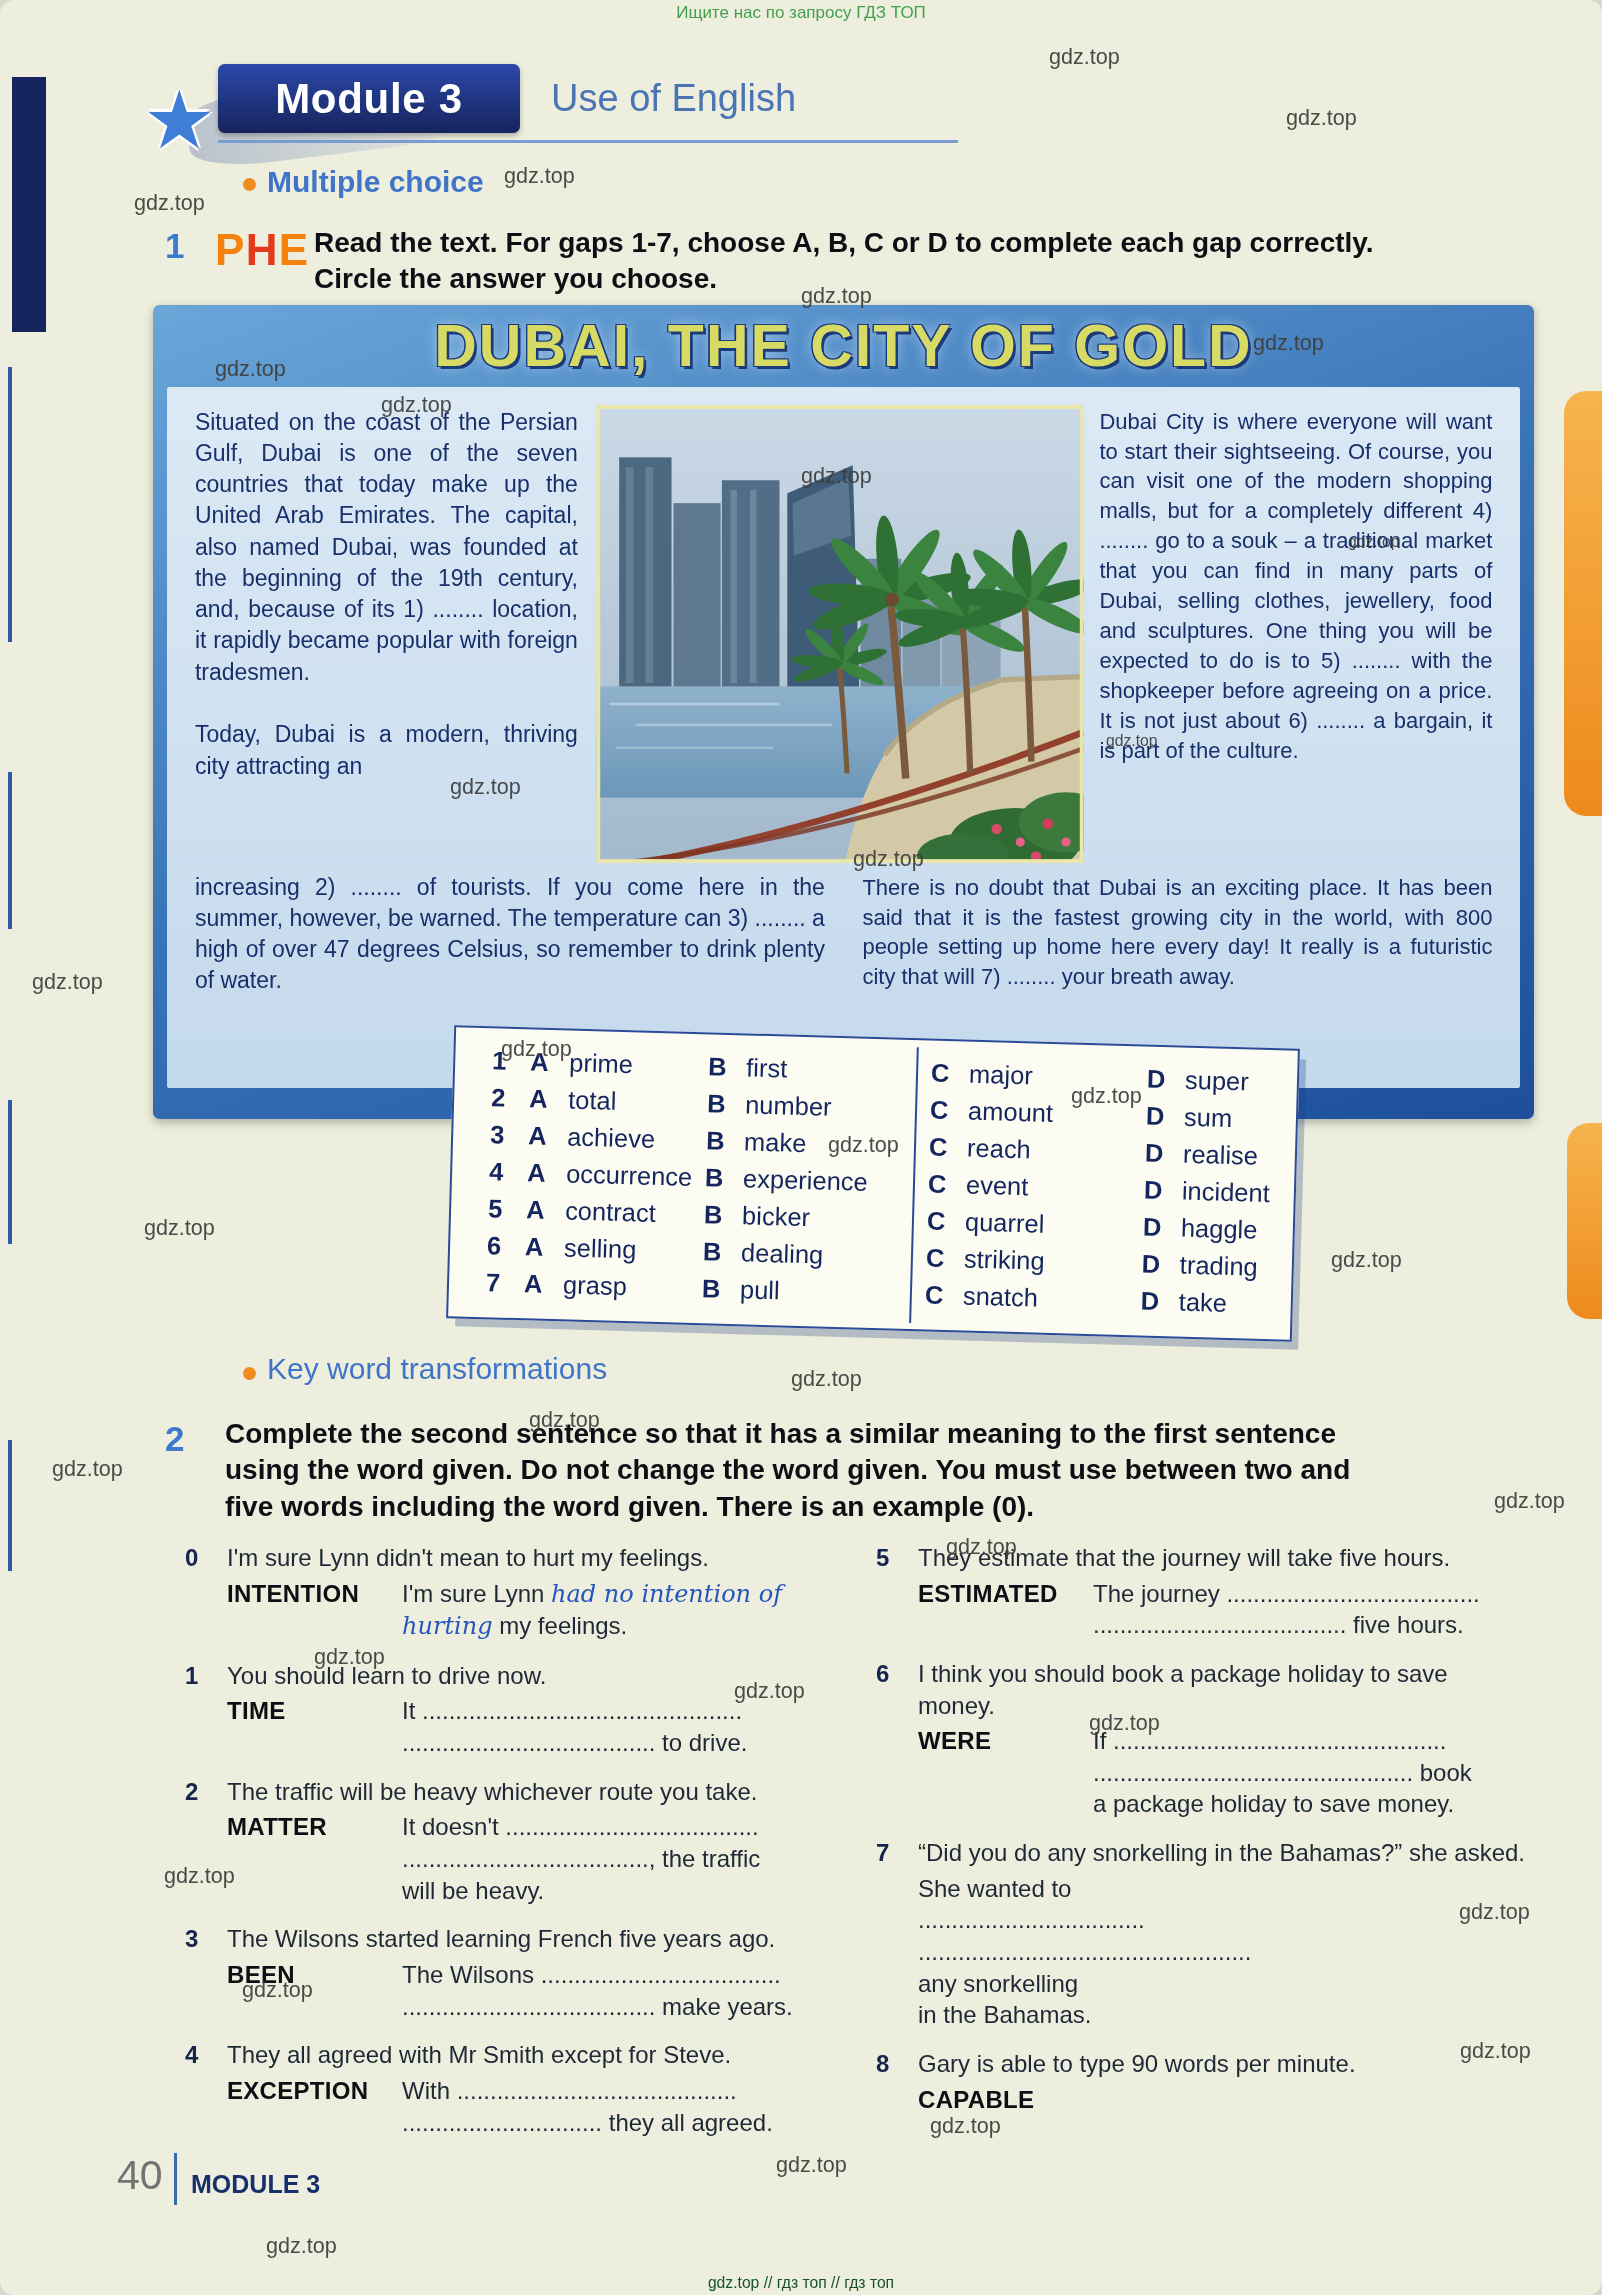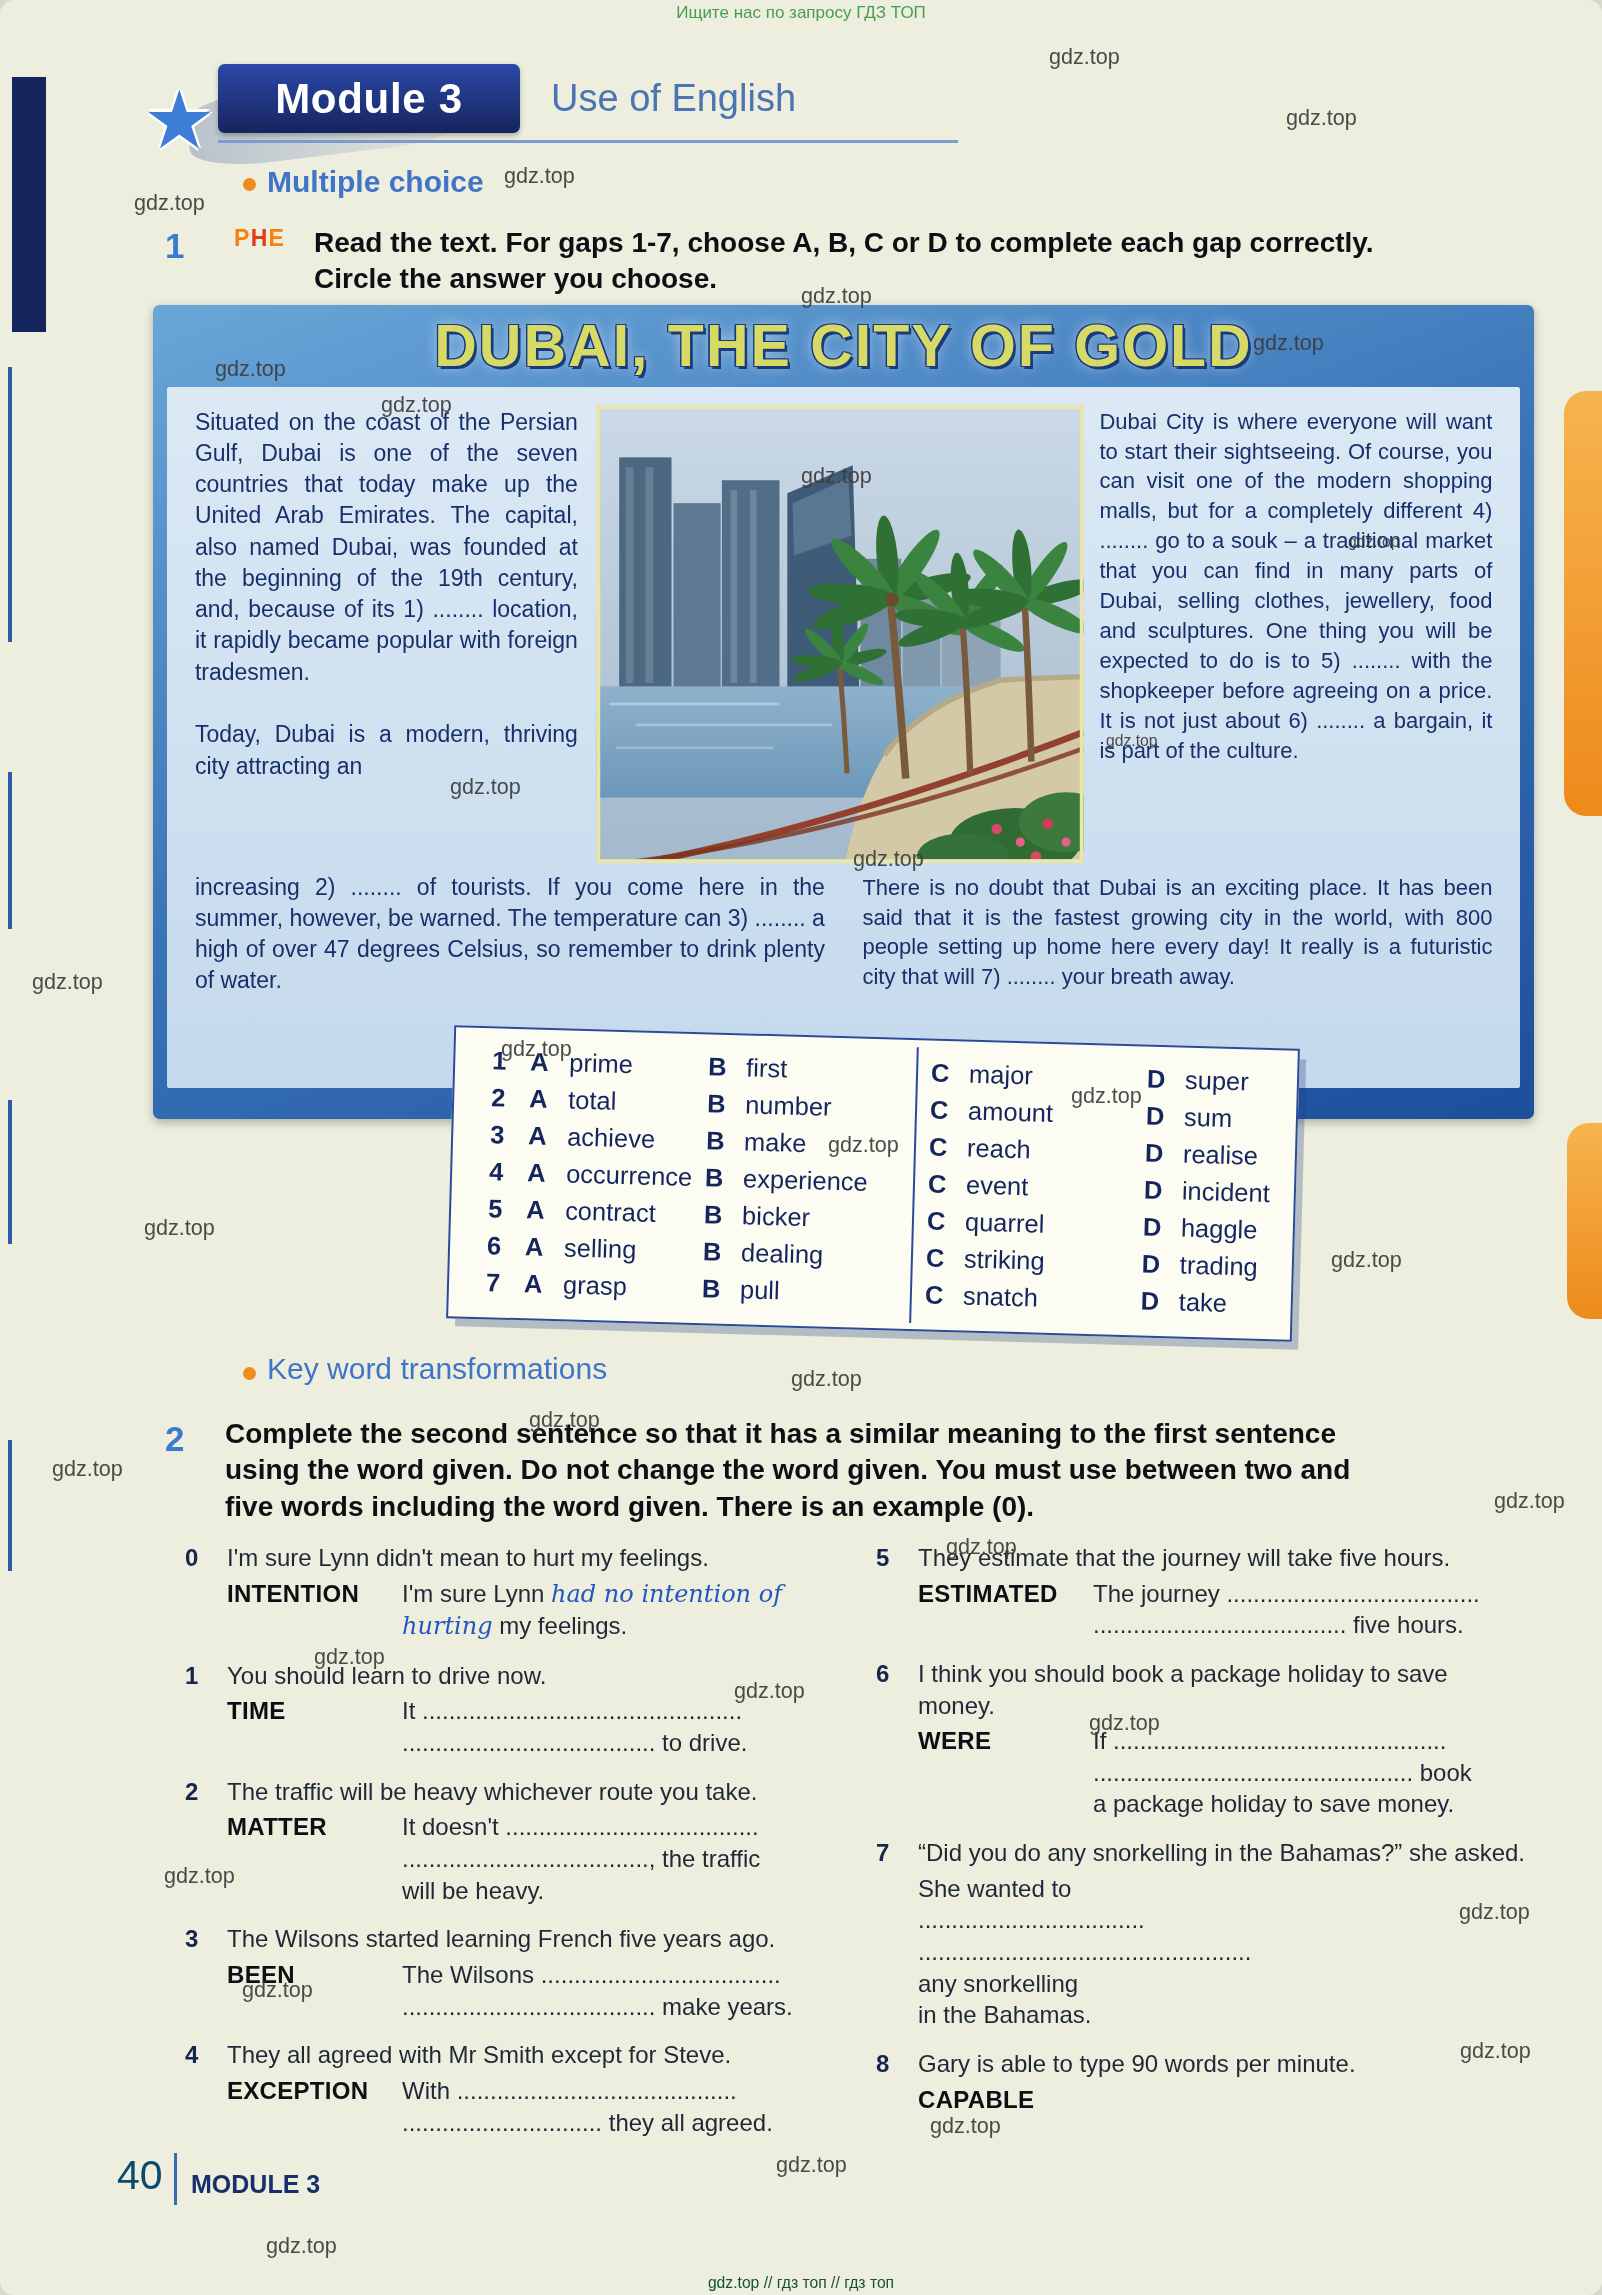--- a/index.html
+++ b/index.html
@@ -23,21 +23,21 @@
         background:linear-gradient(180deg,#2c49a8,#16245e);display:flex;align-items:center;justify-content:center;
         color:#fff;font-size:42px;font-weight:bold;letter-spacing:0.7px;box-shadow:0 2.6px 5.2px rgba(0,0,0,.25);}
   .page-subtitle{position:absolute;left:551px;top:77px;font-size:38px;color:#4a74b4;}
   .header-underline{position:absolute;left:218px;top:140px;width:740px;height:2.6px;background:#7a9cd0;}
 
   
   .bullet{position:absolute;width:13px;height:13px;border-radius:50%;background:#f08c1e;}
   .section-label{position:absolute;font-size:30px;color:#3f74c8;}
 
   .ex-num{position:absolute;font-size:35px;font-weight:bold;color:#3a7bd0;}
-  .exam-tag{position:absolute;left:234px;top:225px;font-size:23px;font-weight:bold;letter-spacing:1.3px;}
+  .exam-tag{position:absolute;left:215px;top:225px;font-size:44px;font-weight:bold;letter-spacing:1.3px;}
   .exam-tag .t1{color:#f5820c}.exam-tag .t2{color:#e23a1a}.exam-tag .t3{color:#f5820c}
   .instr{position:absolute;font-weight:bold;color:#0e0e14;font-size:28px;line-height:1.3;}
   .pre{white-space:pre-line;}
 
   
   .reading-card{position:absolute;left:153px;top:305px;width:1381px;height:814px;border-radius:6.5px;
         background:linear-gradient(160deg,#6aa6d8 0%,#3a74b8 48%,#1d4f9c 100%);box-shadow:0 3.9px 9.2px rgba(0,0,0,.25);}
   .reading-title{position:absolute;left:0;top:6.5px;width:100%;text-align:center;font-size:59px;font-weight:800;
         letter-spacing:2px;color:#d8da66;
         text-shadow:2.6px 2.6px 0 #1a3a7a,-1.3px -1.3px 0 #1a3a7a,1.3px -1.3px 0 #1a3a7a,-1.3px 1.3px 0 #1a3a7a,0 0 13px rgba(255,255,255,.55);}
@@ -64,21 +64,21 @@
   .kwt-left{left:185px;width:645px;}
   .kwt-right{left:876px;width:655px;}
   .t-item{margin-bottom:17px;}
   .t-sent{display:grid;grid-template-columns:42px 1fr;}
   .t-num{font-weight:bold;color:#16254e;}
   .t-ans{display:grid;grid-template-columns:175px 1fr;margin-left:42px;margin-top:3.9px;}
   .t-key{font-weight:bold;color:#0e0e14;letter-spacing:0.3px;}
   .hl{color:#2456c0;font-style:italic;font-family:"DejaVu Serif",serif;}
 
   
-  .footer-num{position:absolute;left:117px;top:2152px;font-size:41px;color:#0c4a6e;}
+  .footer-num{position:absolute;left:117px;top:2152px;font-size:41px;color:#737373;}
   .footer-divider{position:absolute;left:174px;top:2153px;width:2.6px;height:52px;background:#3a6ab0;}
   .footer-module{position:absolute;left:191px;top:2170px;font-size:25px;font-weight:bold;color:#17306b;}
 
   
   .wm{position:absolute;font-size:21.6px;color:#3d3d3d;z-index:30;opacity:.92;}
   .wm-sm{font-size:15.7px;}
 </style>
 </head>
 <body>
 

